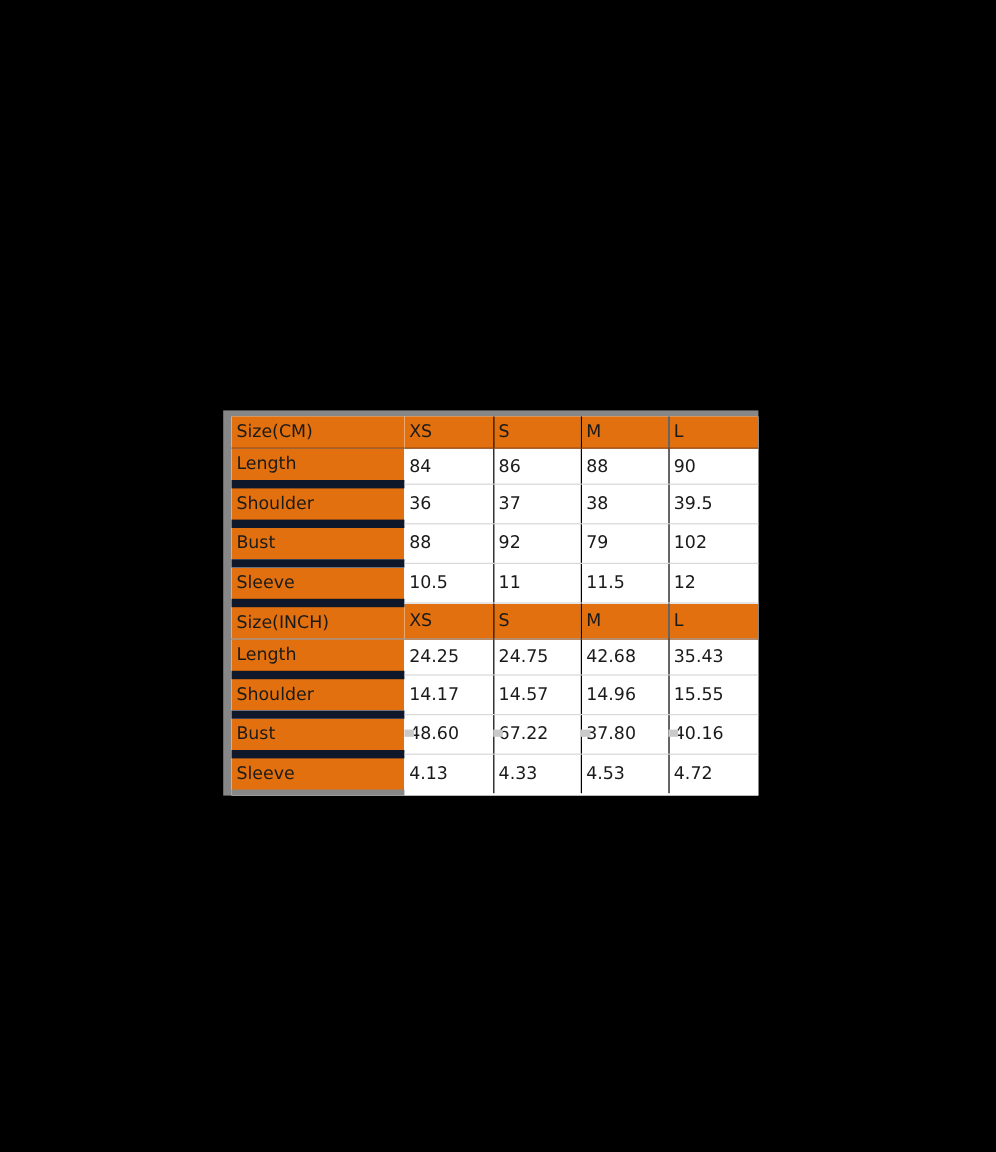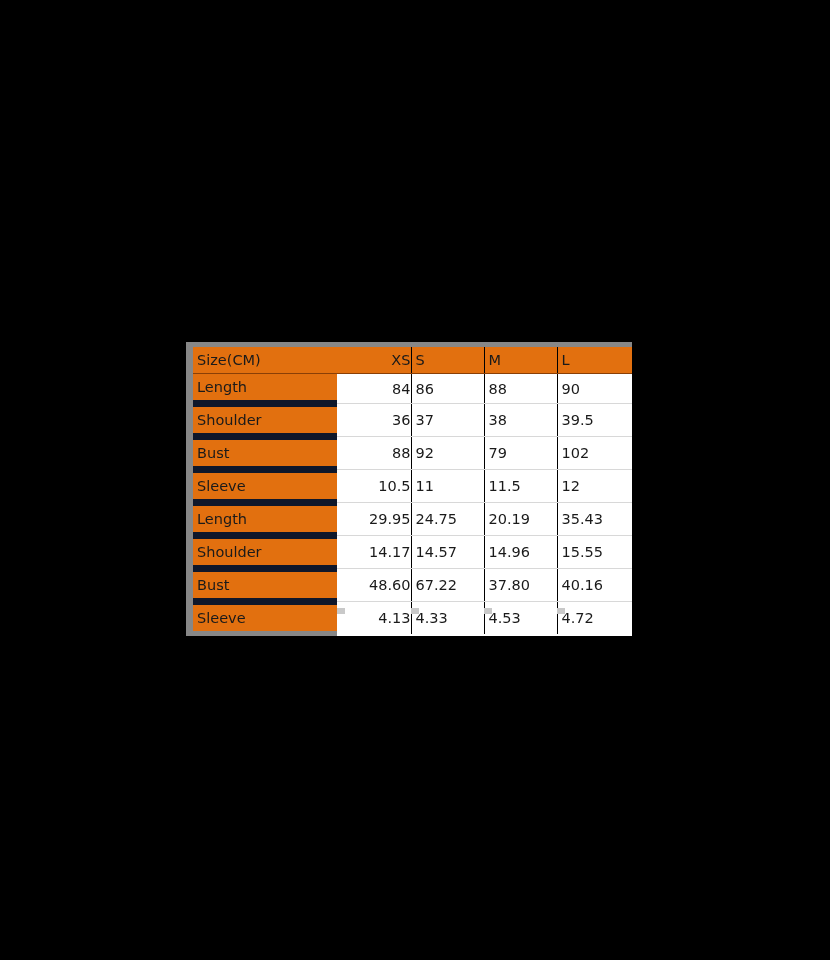--- a/index.html
+++ b/index.html
@@ -75,21 +75,21 @@
   
   table.size-table tr.header-row td {
     background: #e2700f;
     border-bottom: 1px solid #8a3f06;
   }
   table.size-table tr.header-row td.label-cell {
     border-right: none;
   }
 
   
-  table.size-table td.col-xs { width: 74px; text-align: right; }
+  table.size-table td.col-xs { width: 74px; }
   table.size-table td.col-s  { width: 73px; }
   table.size-table td.col-m  { width: 73px; }
   table.size-table td.col-l  { width: 75px; }
 
   
   table.size-table tr:last-child td.label-cell {
     border-bottom: 5px solid #878787;
   }
   table.size-table tr:last-child td {
     border-bottom: none;
@@ -145,26 +145,33 @@
         </tr>
 
         <tr>
           <td class="label-cell">Sleeve</td>
           <td class="col-xs">10.5</td>
           <td class="col-s">11</td>
           <td class="col-m">11.5</td>
           <td class="col-l">12</td>
         </tr>
 
+        <tr class="header-row">
+          <td class="label-cell">Size(INCH)</td>
+          <td class="col-xs">XS</td>
+          <td class="col-s">S</td>
+          <td class="col-m">M</td>
+          <td class="col-l">L</td>
+        </tr>
 
         <tr>
           <td class="label-cell">Length</td>
-          <td class="col-xs">29.95</td>
+          <td class="col-xs">24.25</td>
           <td class="col-s">24.75</td>
-          <td class="col-m">20.19</td>
+          <td class="col-m">42.68</td>
           <td class="col-l">35.43</td>
         </tr>
 
         <tr>
           <td class="label-cell">Shoulder</td>
           <td class="col-xs">14.17</td>
           <td class="col-s">14.57</td>
           <td class="col-m">14.96</td>
           <td class="col-l">15.55</td>
         </tr>

